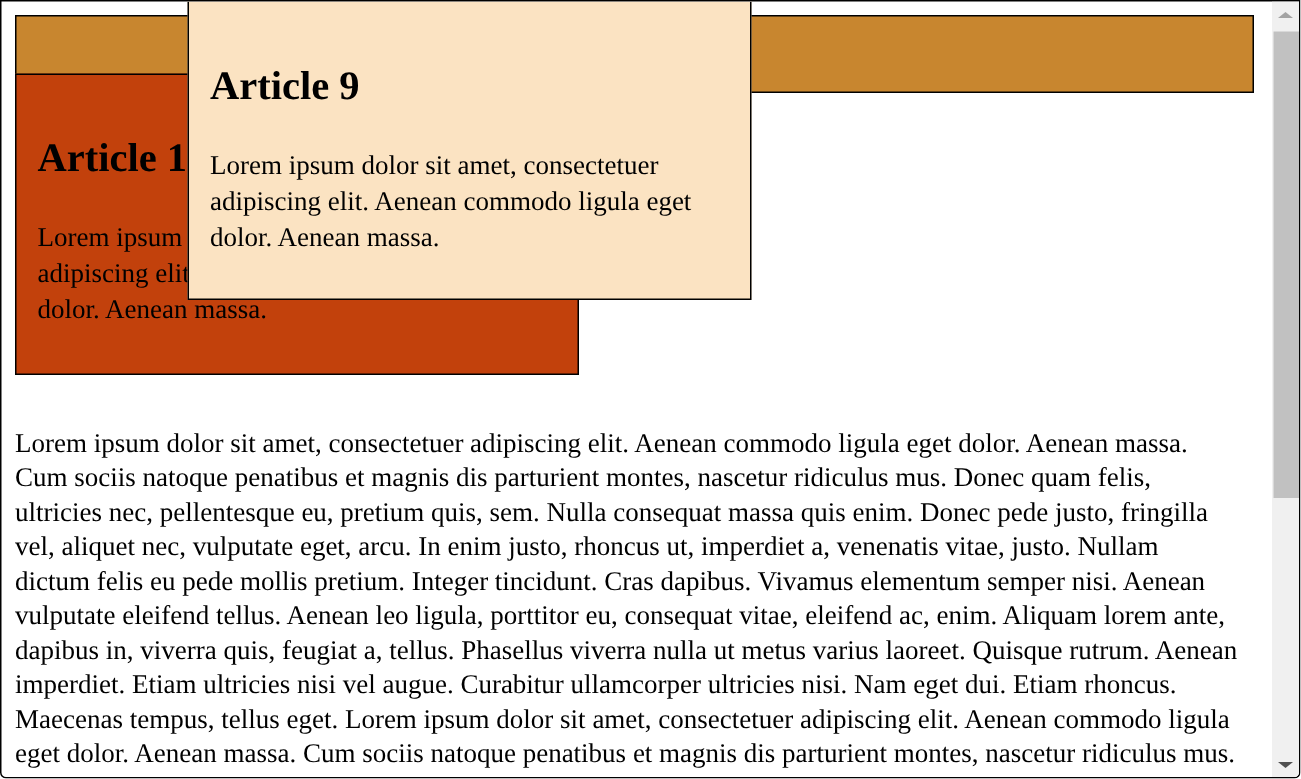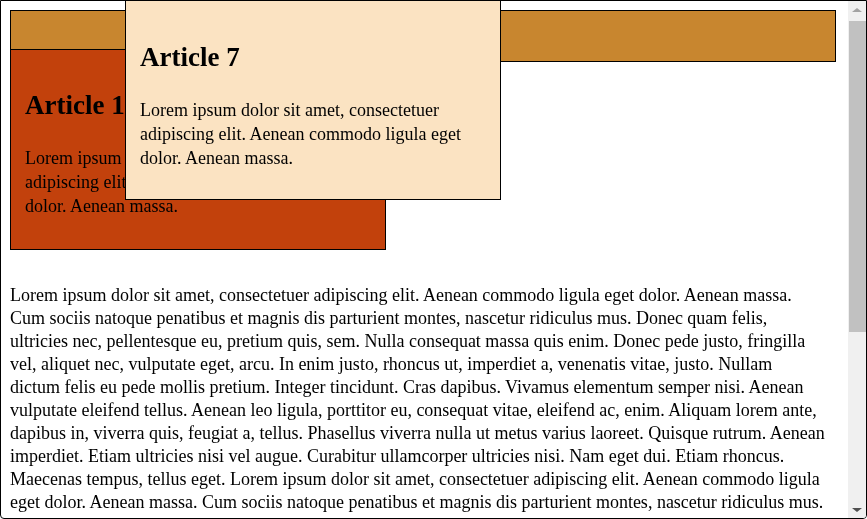--- a/index.html
+++ b/index.html
@@ -76,21 +76,21 @@
 <div class="frame">
   <div class="viewport">
     <div class="header-bar"></div>
 
     <div class="article article-1">
       <h2>Article 1</h2>
       <p>Lorem ipsum dolor sit amet, consectetuer adipiscing elit. Aenean commodo ligula eget dolor. Aenean massa.</p>
     </div>
 
     <div class="article article-2">
-      <h2>Article 7</h2>
+      <h2>Article 9</h2>
       <p>Lorem ipsum dolor sit amet, consectetuer adipiscing elit. Aenean commodo ligula eget dolor. Aenean massa.</p>
     </div>
 
     <p class="body-text">Lorem ipsum dolor sit amet, consectetuer adipiscing elit. Aenean commodo ligula eget dolor. Aenean massa. Cum sociis natoque penatibus et magnis dis parturient montes, nascetur ridiculus mus. Donec quam felis, ultricies nec, pellentesque eu, pretium quis, sem. Nulla consequat massa quis enim. Donec pede justo, fringilla vel, aliquet nec, vulputate eget, arcu. In enim justo, rhoncus ut, imperdiet a, venenatis vitae, justo. Nullam dictum felis eu pede mollis pretium. Integer tincidunt. Cras dapibus. Vivamus elementum semper nisi. Aenean vulputate eleifend tellus. Aenean leo ligula, porttitor eu, consequat vitae, eleifend ac, enim. Aliquam lorem ante, dapibus in, viverra quis, feugiat a, tellus. Phasellus viverra nulla ut metus varius laoreet. Quisque rutrum. Aenean imperdiet. Etiam ultricies nisi vel augue. Curabitur ullamcorper ultricies nisi. Nam eget dui. Etiam rhoncus. Maecenas tempus, tellus eget. Lorem ipsum dolor sit amet, consectetuer adipiscing elit. Aenean commodo ligula eget dolor. Aenean massa. Cum sociis natoque penatibus et magnis dis parturient montes, nascetur ridiculus mus.</p>
   </div>
 
   <div class="scrollbar">
     <div class="scroll-arrow up">
       <span class="tri-up"></span>
     </div>

